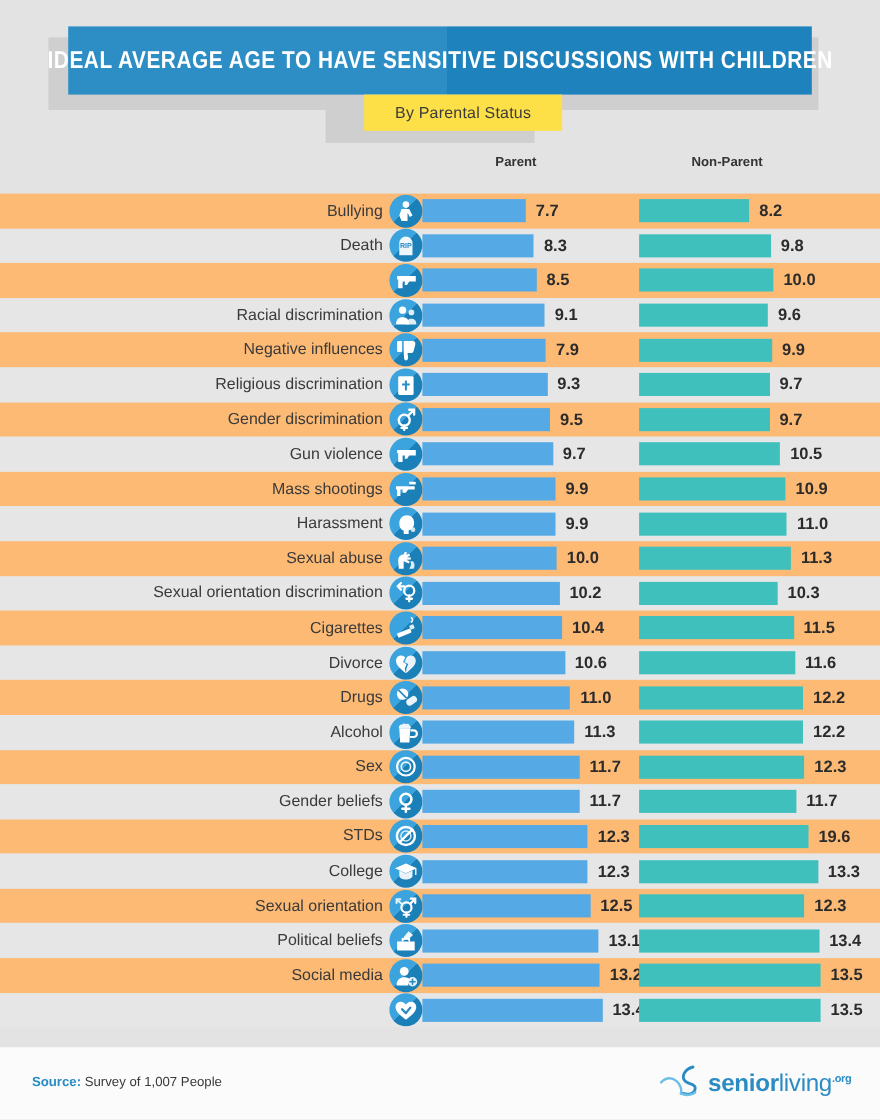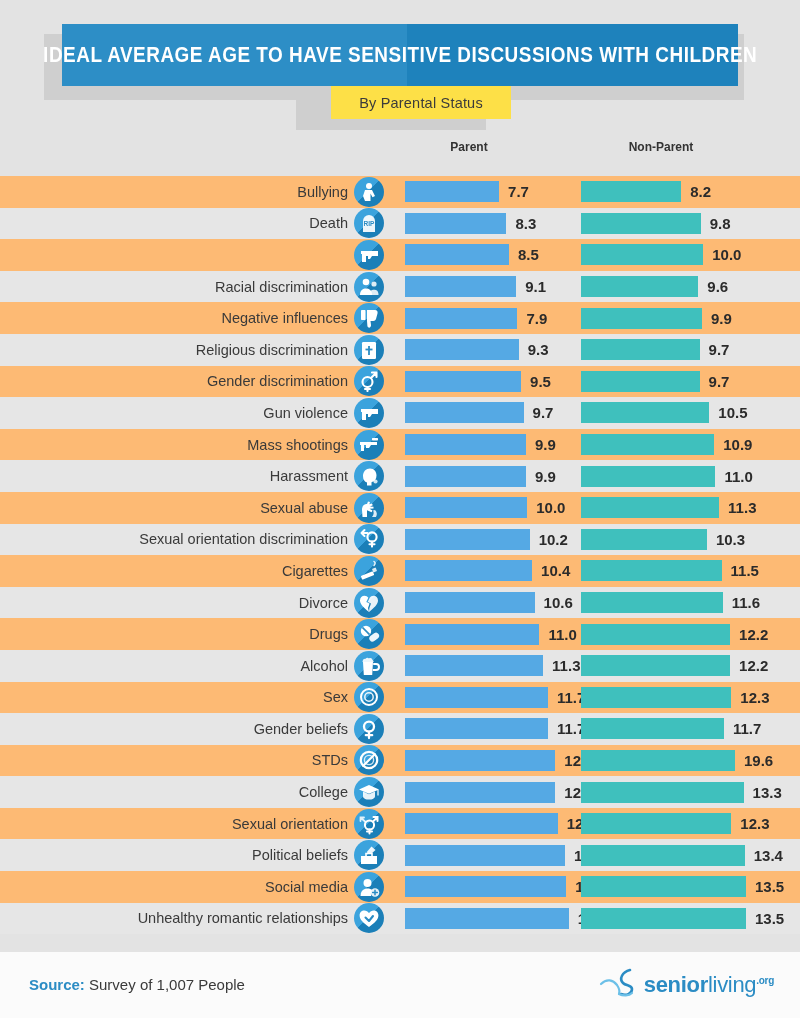--- a/index.html
+++ b/index.html
@@ -130,21 +130,21 @@
     overflow: hidden;
   }
   .row-icon svg { display: block; }
 
   .bar-wrap {
     position: absolute;
     height: 100%;
     display: flex;
     align-items: center;
   }
-  .bar-wrap.parent { left: 389px; padding-left: 16px; }
+  .bar-wrap.parent { left: 368px; padding-left: 16px; }
   .bar-wrap.nonparent { left: 581px; }
 
   .bar {
     height: 21px;
   }
   .bar.parent    { background: #55a9e4; }
   .bar.nonparent { background: #3fc0bd; }
 
   .bar-value {
     font-size: 15px;
@@ -160,21 +160,21 @@
     left: 0;
     bottom: 0;
     width: 800px;
     height: 66px;
     background: #fbfbfb;
   }
   #source-line {
     position: absolute;
     left: 29px;
     top: 24px;
-    font-size: 15px;
+    font-size: 12px;
     color: #3a3a3a;
     white-space: nowrap;
     font-family: "Liberation Sans Narrow", "Liberation Sans", sans-serif;
   }
   #source-label {
     color: #2b8cc4;
     font-weight: bold;
   }
   #logo {
     position: absolute;
@@ -616,21 +616,20 @@
       <div class="bar-wrap parent">
         <div class="bar parent" style="width: 161.333px; background: rgb(85, 169, 228);"></div>
         <span class="bar-value">13.2</span>
       </div>
       <div class="bar-wrap nonparent">
         <div class="bar nonparent" style="width: 165px; background: rgb(63, 192, 189);"></div>
         <span class="bar-value">13.5</span>
       </div>
     </div>
     <div class="row even">
-      <div class="row-label">Unhealthy romantic relationships</div>
       <div class="row-icon">
         <svg width="22" height="22" viewBox="0 0 22 22" fill="#ffffff">
           <path d="M11 20 C5.5 16 1.6 12.6 1.6 8.5 C1.6 5.6 3.7 3.6 6.3 3.6 C8.2 3.6 9.9 4.6 11 6.2 C12.1 4.6 13.8 3.6 15.7 3.6 C18.3 3.6 20.4 5.6 20.4 8.5 C20.4 12.6 16.5 16 11 20 Z"></path>
           <path d="M7.5 10.5 L11 14 L15 9" fill="none" stroke="#2b8cc4" stroke-width="2.1" stroke-linecap="round" stroke-linejoin="round"></path>
         </svg>
       </div>
       <div class="bar-wrap parent">
         <div class="bar parent" style="width: 163.778px; background: rgb(85, 169, 228);"></div>
         <span class="bar-value">13.4</span>
       </div>

